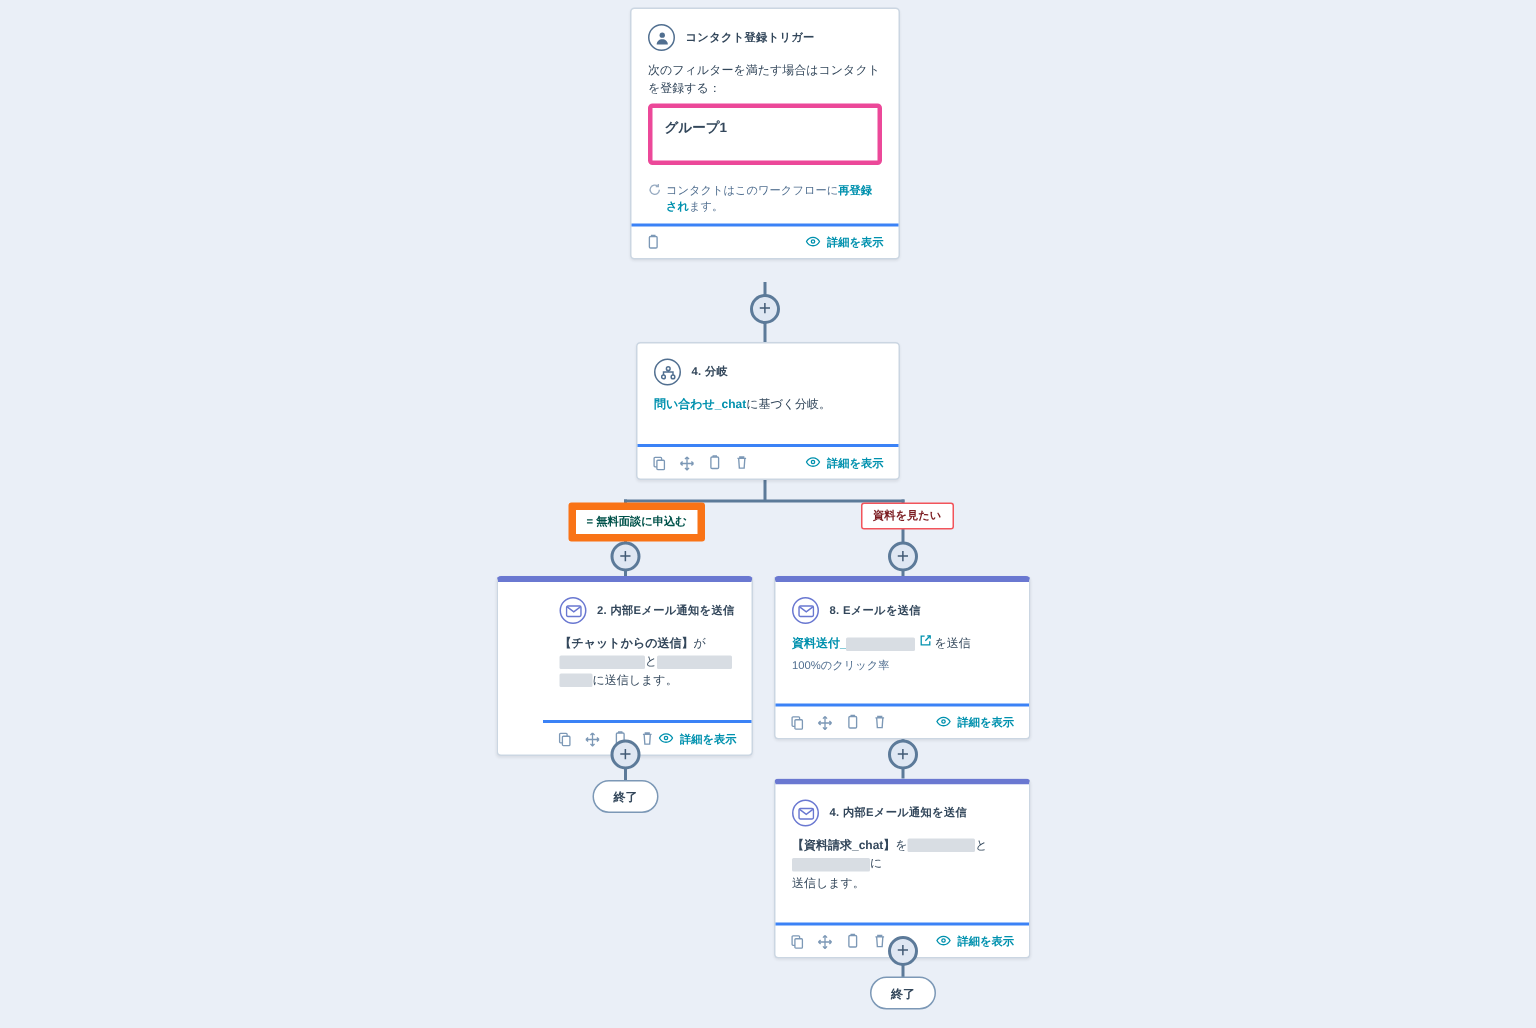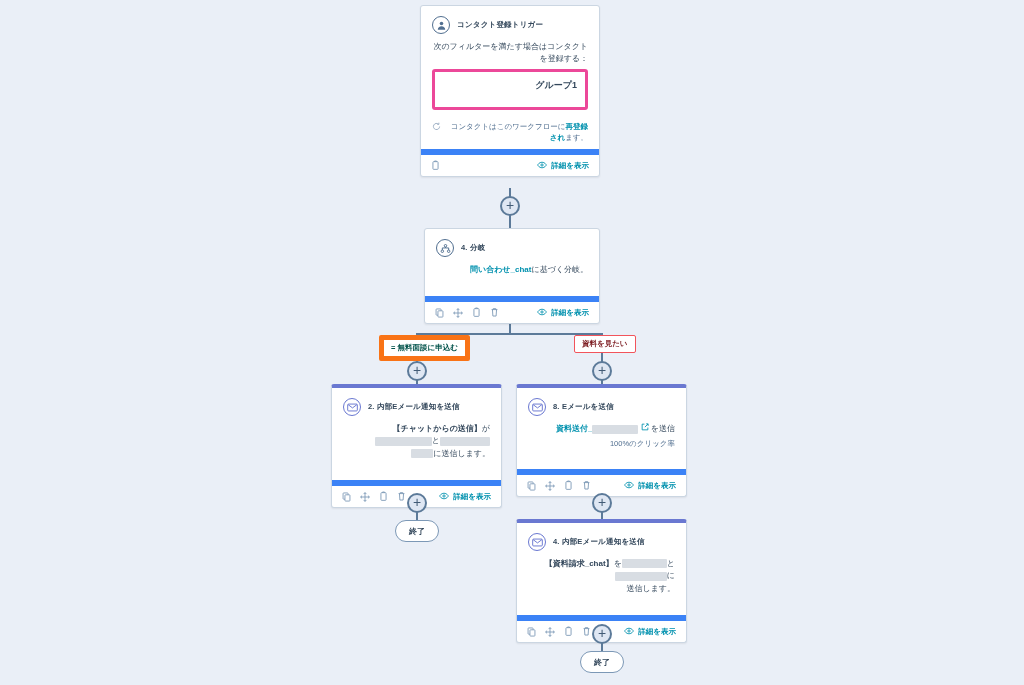--- a/index.html
+++ b/index.html
@@ -3,21 +3,21 @@
 <meta charset="utf-8">
 <style>
   * { box-sizing: border-box; }
   html, body {
     margin: 0; padding: 0;
     width: 1024px; height: 685px;
     background: #eaeff7;
     font-family: "Liberation Sans", "DejaVu Sans", sans-serif;
     overflow: hidden;
   }
-  #canvas { position: relative; width: 879px; height: 685px; text-align: right; }
+  #canvas { position: relative; width: 879px; height: 685px; }
 
   
   .vline { position: absolute; width: 2px; background: #5c7a99; }
   .hline { position: absolute; height: 2px; background: #5c7a99; }
 
   .plus {
     position: absolute; width: 20px; height: 20px; border-radius: 50%;
     background: #dfe7f3; border: 2px solid #5c7a99;
     display: flex; align-items: center; justify-content: center;
     color: #425b76; font-size: 14px; line-height: 1; z-index: 5;
@@ -69,21 +69,21 @@
     padding: 5px 7px; font-size: 8px; color: #33475b;
   }
   .filter-pill .bold { font-weight: bold; }
 
   .reenroll { display: flex; gap: 3px; margin-top: 11px; font-size: 7.5px; line-height: 1.5; color: #516f90; }
   .reenroll .hl { color: #0091ae; font-weight: bold; }
   .refresh-icon { flex: 0 0 auto; color: #99acc2; margin-top: 1px; }
 
   
   .card-foot {
-    border-top: 6px solid #3b82f6;
+    border-top: 2px solid #3b82f6;
     display: flex; align-items: center; justify-content: space-between;
     padding: 5px 10px; min-height: 22px;
   }
   .foot-tools { display: flex; align-items: center; gap: 9px; color: #7c98b6; }
   .foot-tools span { display: flex; cursor: pointer; }
   .details {
     display: flex; align-items: center; gap: 4px;
     color: #0091ae; font-size: 7.5px; font-weight: bold; cursor: pointer;
   }
 
@@ -223,21 +223,21 @@
       </div>
     </div>
   </div>
 
   <div class="branch-label green" style="left:379px; top:335px;">= 無料面談に申込む</div>
   <div class="branch-label red" style="left:574px; top:335px;">資料を見たい</div>
 
   <div class="plus" style="left:407px; top:361px;"></div>
   <div class="plus" style="left:592px; top:361px;"></div>
 
-  <div class="card topbar" style="left:331px; top:384px; width:171px;">
+  <div class="card topbar" style="left:331px; top:384px; width:171px;padding-left:30px;">
     <div class="card-body" style="padding-bottom:20px;">
       <div class="card-head">
         <span class="node-icon purple">
           <svg width="11" height="9" viewBox="0 0 16 12" fill="none" stroke="currentColor" stroke-width="1.4">
               <rect x="1" y="1" width="14" height="10" rx="1.3"></rect>
               <path d="M1.6 1.8L8 6.6l6.4-4.8"></path>
             </svg>
         </span>
         <span class="node-title">2. 内部Eメール通知を送信</span>
       </div>

